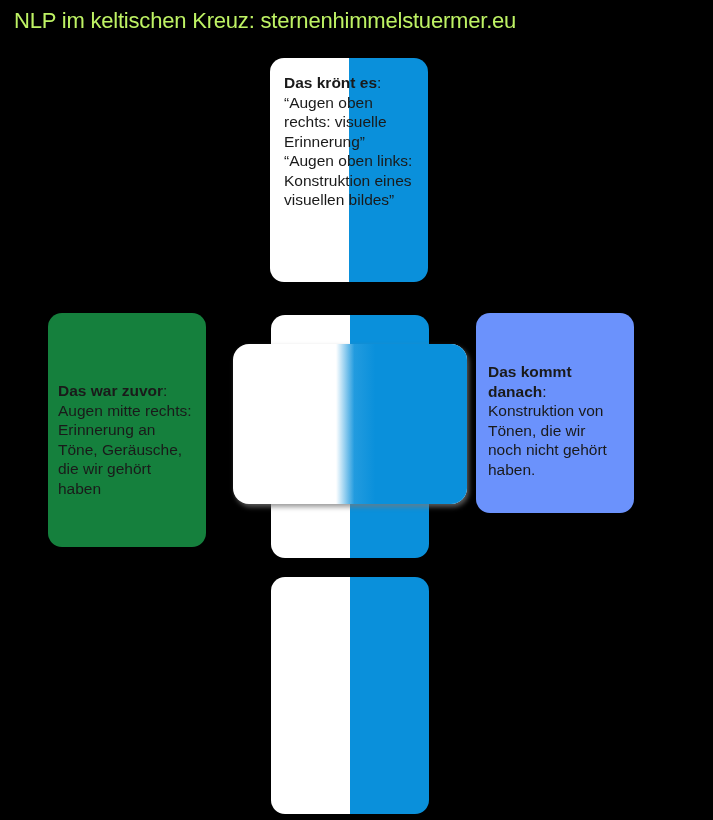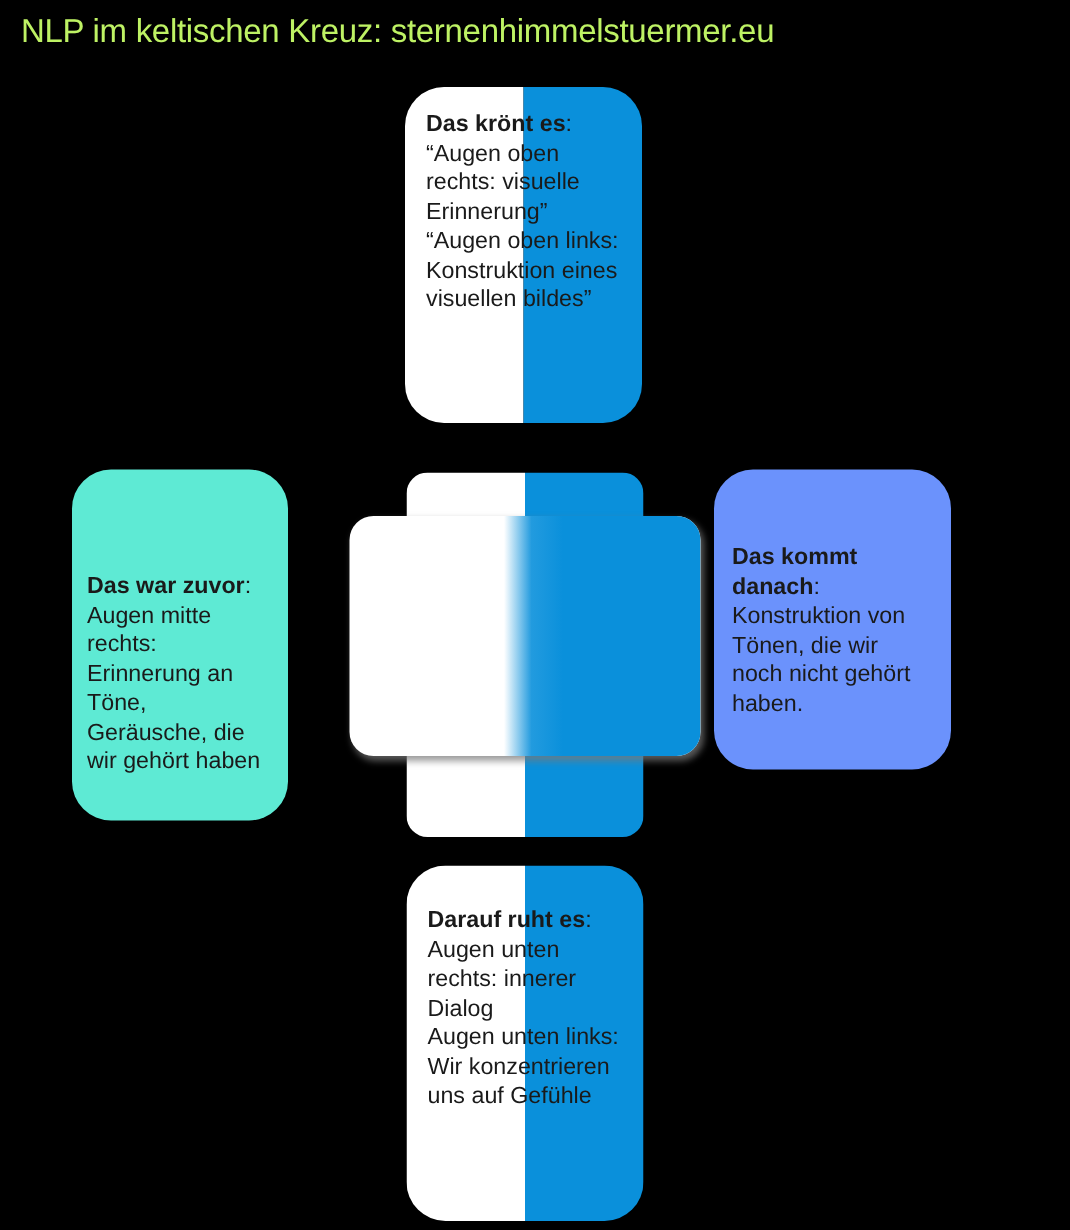--- a/index.html
+++ b/index.html
@@ -24,21 +24,21 @@
     font-size: 22px;
     line-height: 32px;
     color: #bef264;
     white-space: nowrap;
     letter-spacing: -0.2px;
   }
 
   
   .card {
     position: absolute;
-    border-radius: 26px;
+    border-radius: 14px;
     box-sizing: border-box;
     overflow: hidden;
   }
   .card .split-white,
   .card .split-blue {
     position: absolute;
     top: 0;
     bottom: 0;
   }
   .card .split-white { left: 0;  width: 50%; background: #ffffff; }
@@ -105,23 +105,23 @@
   #card-center-horizontal .card-text {
     top: 26px;
     text-align: center;
     font-size: 15.5px;
   }
 
   
   #card-left {
     left: 48px;
     top: 313px;
-    width: 144px;
+    width: 158px;
     height: 234px;
-    background: #5eead4;
+    background: #15803d;
   }
   #card-left .card-text {
     top: 68px;
     padding: 0 10px;
   }
 
   
   #card-right {
     left: 476px;
     top: 313px;
@@ -163,16 +163,13 @@
 </div>
 
 <div class="card" id="card-right">
   <div class="card-text"><b>Das kommt danach</b>:
 Konstruktion von Tönen, die wir noch nicht gehört haben.</div>
 </div>
 
 <div class="card" id="card-bottom">
   <div class="split-white"></div>
   <div class="split-blue"></div>
-  <div class="card-text"><b>Darauf ruht es</b>:
-Augen unten rechts: innerer Dialog
-Augen unten links: Wir konzentrieren uns auf Gefühle</div>
 </div>
 
 </body></html>

